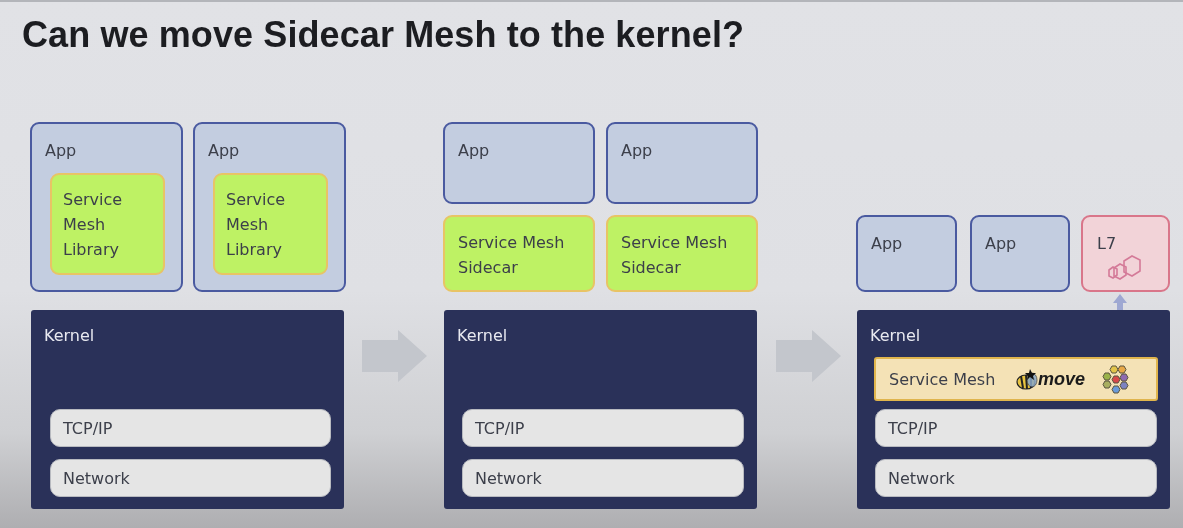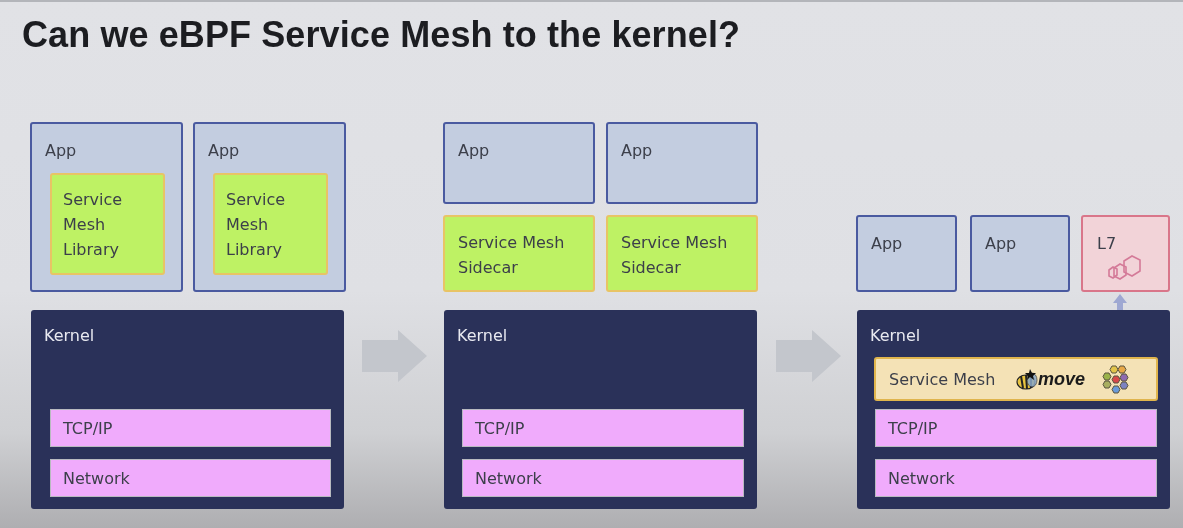--- a/index.html
+++ b/index.html
@@ -7,37 +7,37 @@
     width: 1183px; height: 528px; overflow: hidden; position: relative;
     background: linear-gradient(180deg, #e1e2e6 0%, #dfe0e4 55%, #cfd0d3 82%, #aeaeb1 100%);
     font-family: "DejaVu Sans", sans-serif;
   }
   .topline { position: absolute; left: 0; top: 0; width: 1183px; height: 2px; background: #b3b5ba; }
   .title {
     position: absolute; left: 22px; top: 14px;
     font-family: "Liberation Sans", sans-serif; font-weight: 700;
     font-size: 36px; color: #1c1d21; letter-spacing: 0.1px;
   }
-  .box { position: absolute; box-sizing: border-box; border-radius: 3px; }
+  .box { position: absolute; box-sizing: border-box; border-radius: 9px; }
   .app { background: #c3cde0; border: 2px solid #4a5aa0; }
   .lib { background: #bef264; border: 2px solid #e8c465; }
   .l7 { background: #f2d3d8; border: 2px solid #d9768a; padding-left: 16px; }
   .kernel { background: #2a3159; border-radius: 3px; }
-  .layer { background: #f0abfc; border: 1px solid #b8bac0; border-radius: 0; }
+  .layer { background: #e5e5e5; border: 1px solid #b8bac0; border-radius: 10px; }
   .mesh { background: #f4e2b6; border: 2px solid #e0b54d; border-radius: 3px; }
   .lbl { position: absolute; font-size: 16px; color: #3c3f4a; line-height: 25px; white-space: pre-line; }
   .klbl { position: absolute; font-size: 16px; color: #e8e9f0; }
   .arrow { position: absolute; }
   .hex { position: absolute; }
 </style>
 </head>
 <body>
 
 <div class="topline"></div>
-<div class="title">Can we eBPF Service Mesh to the kernel?</div>
+<div class="title">Can we move Sidecar Mesh to the kernel?</div>
 
 <div>
   <div class="box app" style="left:30px;top:122px;width:153px;height:170px;">
     <div class="lbl" style="left:13px;top:14px;">App</div>
     <div class="box lib" style="left:18px;top:49px;width:115px;height:102px;">
       <div class="lbl" style="left:11px;top:12px;">Service
 Mesh
 Library</div>
     </div>
   </div>

